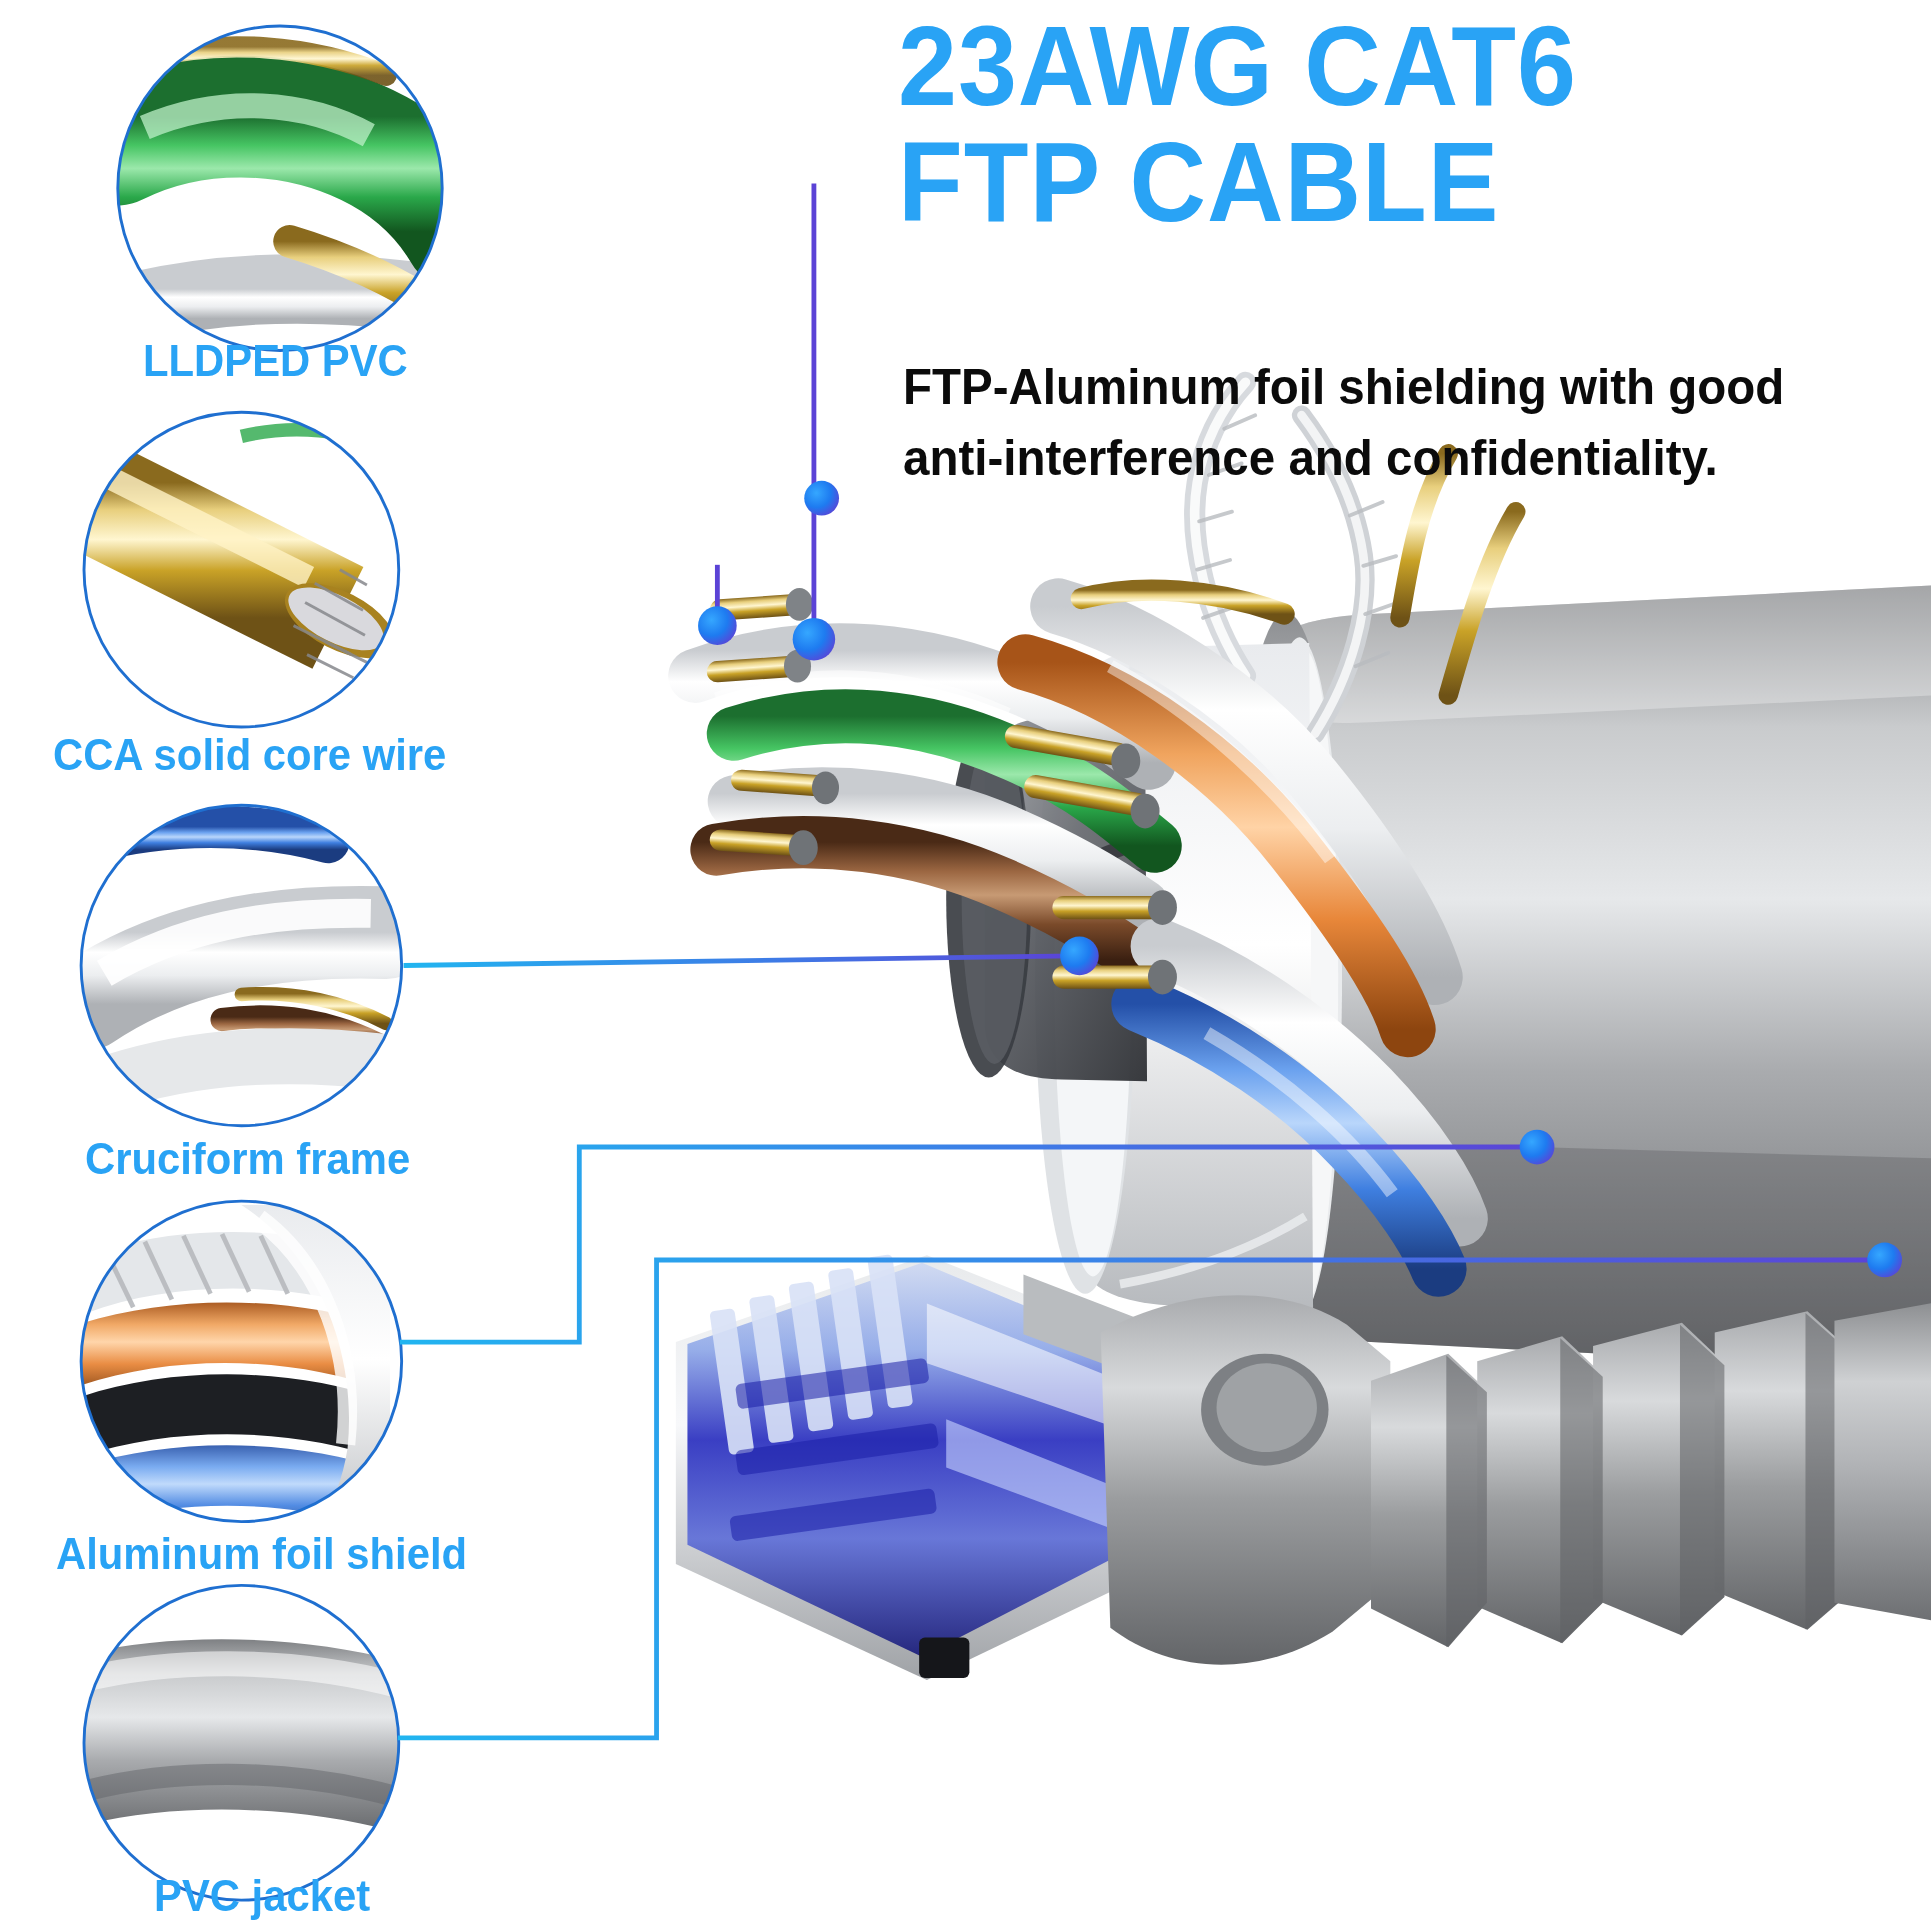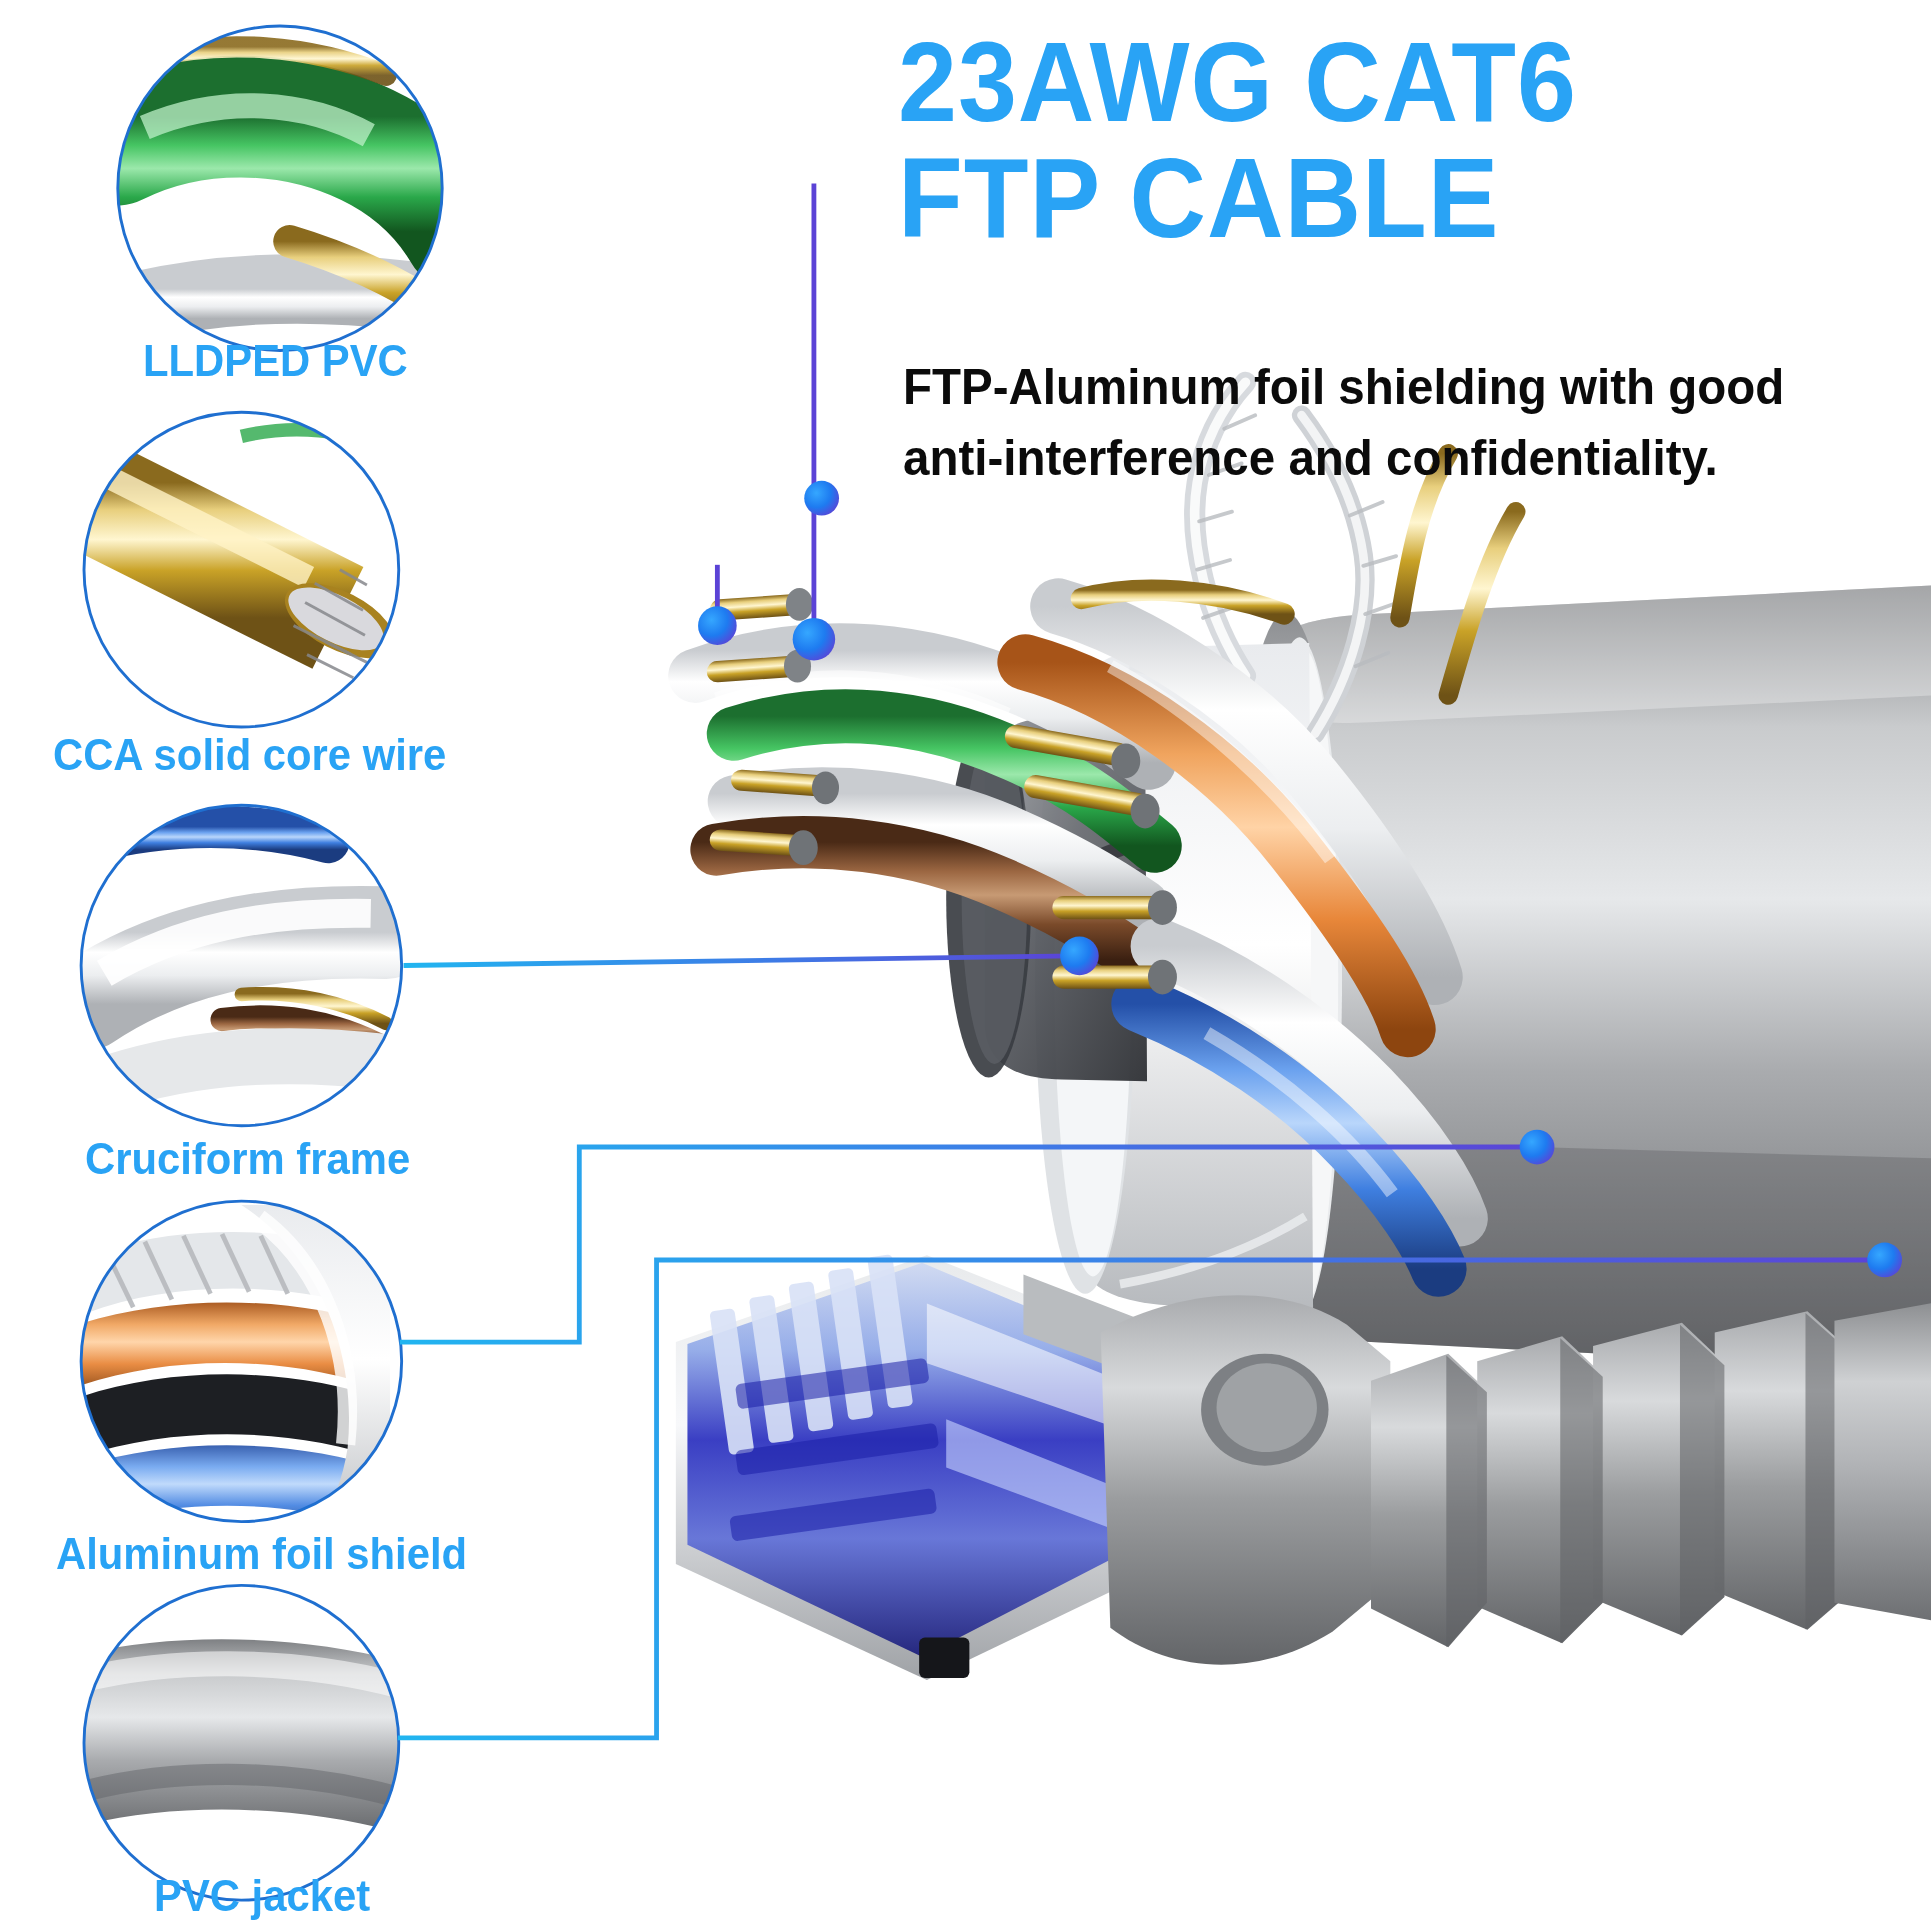--- a/index.html
+++ b/index.html
@@ -2,21 +2,21 @@
 <html><head>
 <meta charset="utf-8">
 <title>23AWG CAT6 FTP Cable Infographic</title>
 <style>
   html,body{margin:0;padding:0;background:#fff;}
   body{width:1931px;height:1931px;overflow:hidden;
        font-family:"Liberation Sans","DejaVu Sans",sans-serif;}
   #stage{position:relative;width:1931px;height:1931px;background:#ffffff;}
 
   
-  .title-block{position:absolute;left:898px;top:24px;width:975px;}
+  .title-block{position:absolute;left:898px;top:8px;width:975px;}
   .title-line{
     font-family:"Liberation Sans","DejaVu Sans",sans-serif;
     font-weight:700;font-size:114px;line-height:1.02;
     letter-spacing:1px;color:#29A3F5;
     transform:scaleX(.93);transform-origin:left center;white-space:nowrap;
   }
   .subtitle{
     position:absolute;left:903px;top:352px;width:994px;
     font-size:50px;line-height:1.42;font-weight:600;color:#0b0b0b;
     transform:scaleX(.95);transform-origin:left top;

